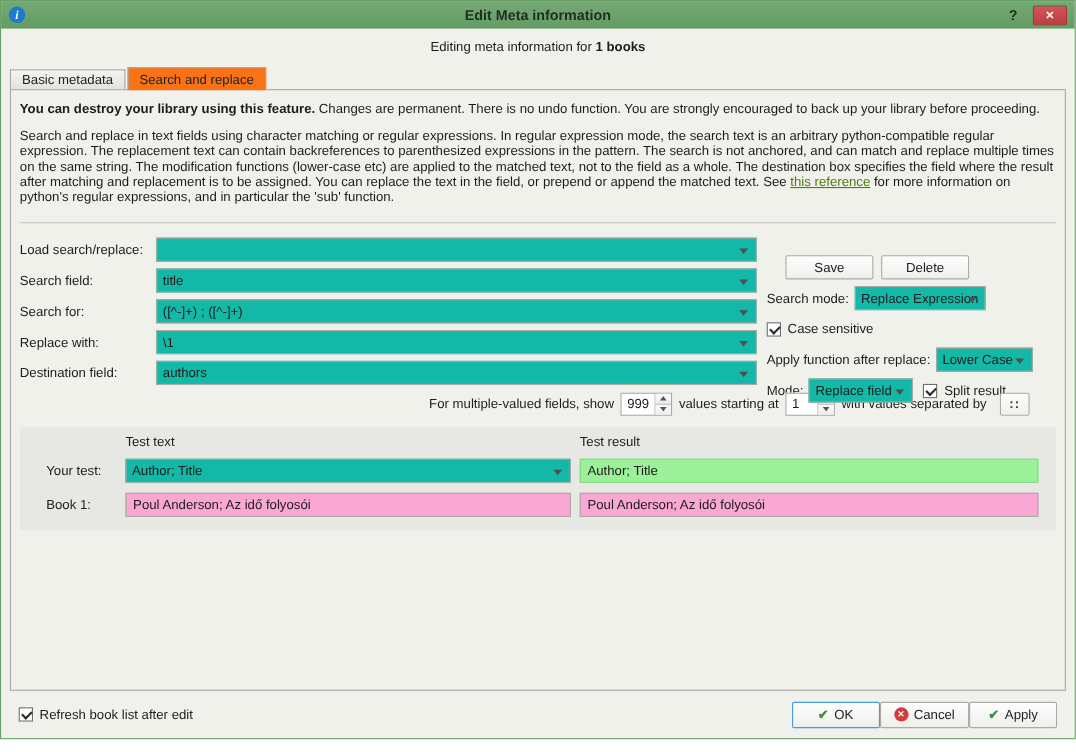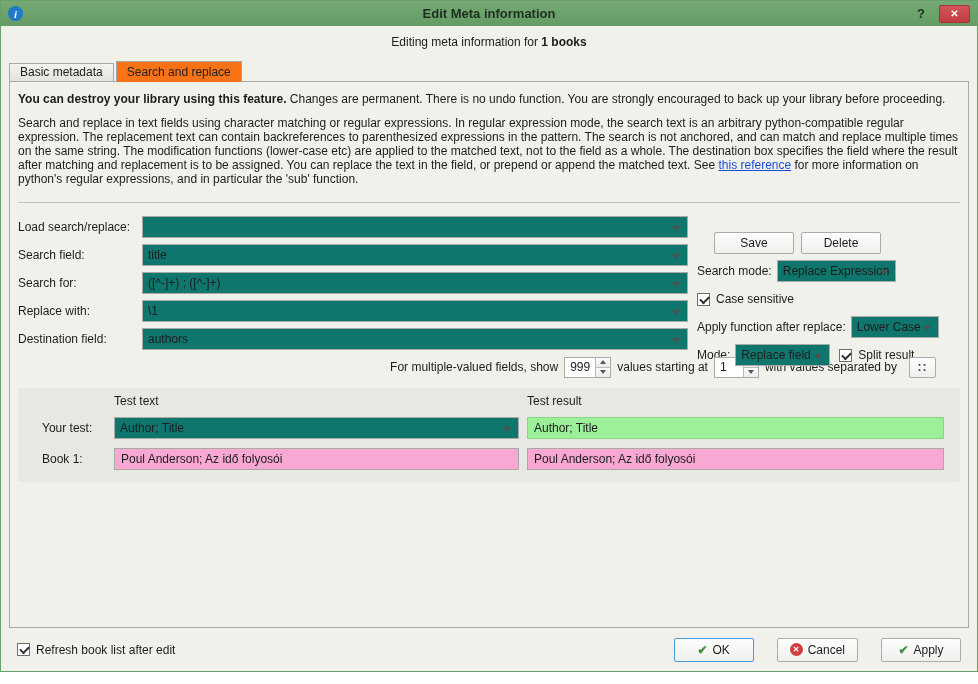--- a/index.html
+++ b/index.html
@@ -75,28 +75,28 @@
   .tabpane {
     flex: 1; margin: 0 8px;
     border: 1px solid #a8a8a4;
     background: #f1f1ec;
     padding: 8px;
     overflow: hidden;
   }
   .warning { margin: 2px 0 10px; line-height: 14px; }
   .warning b { font-weight: bold; }
   .desc { margin: 0; line-height: 14px; }
-  .desc a { color: #1d4ed8; text-decoration: underline; cursor: pointer; }
+  .desc a { color: #4d7c0f; text-decoration: underline; cursor: pointer; }
   .sep { border: none; border-top: 1px solid #c3c3bf; margin: 16px 0 13px; }
   
   .frow { display: flex; align-items: center; margin-bottom: 6px; height: 22px; }
   .flabel { width: 124px; flex: none; }
   .combo {
     position: relative; height: 22px;
-    border: 1px solid #a9a9a5; background: #0f766e;
+    border: 1px solid #a9a9a5; background: #14b8a6;
     padding: 0 20px 0 5px;
     display: flex; align-items: center;
     white-space: nowrap; overflow: hidden;
   }
   .main-combo { width: 546px; flex: none; }
   .combo .arrow {
     position: absolute; right: 7px; top: 9px;
     width: 0; height: 0;
     border-left: 4px solid transparent; border-right: 4px solid transparent;
     border-top: 5px solid #4f4f4f;
@@ -160,21 +160,21 @@
   }
   .ledit.green { background: #9df09a; border-color: #86d886; }
   .test-combo { padding-right: 20px; }
   
   .footer {
     flex: none; height: 43px;
     display: flex; align-items: center;
     padding: 0 16px;
   }
   .footer .btn { height: 24px; }
-  .footer .buttons { margin-left: auto; display: flex; gap: 23px; }
+  .footer .buttons { margin-left: auto; display: flex; gap: 0; }
   .btn.default { border-color: #4a9ae0; }
   .icon-check { color: #3e8e41; font-weight: bold; font-size: 12px; line-height: 1; }
   .icon-check::before { content: "✔"; }
   .icon-cancel {
     width: 13px; height: 13px; border-radius: 50%;
     background: #d33c3c; color: #fff;
     display: flex; align-items: center; justify-content: center;
     font-size: 8px; font-weight: bold; line-height: 1;
   }
   .icon-cancel::before { content: "✕"; }

